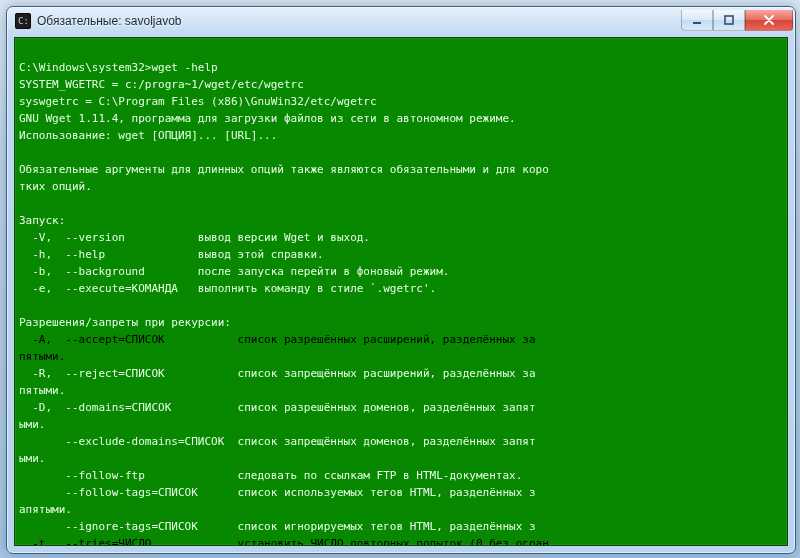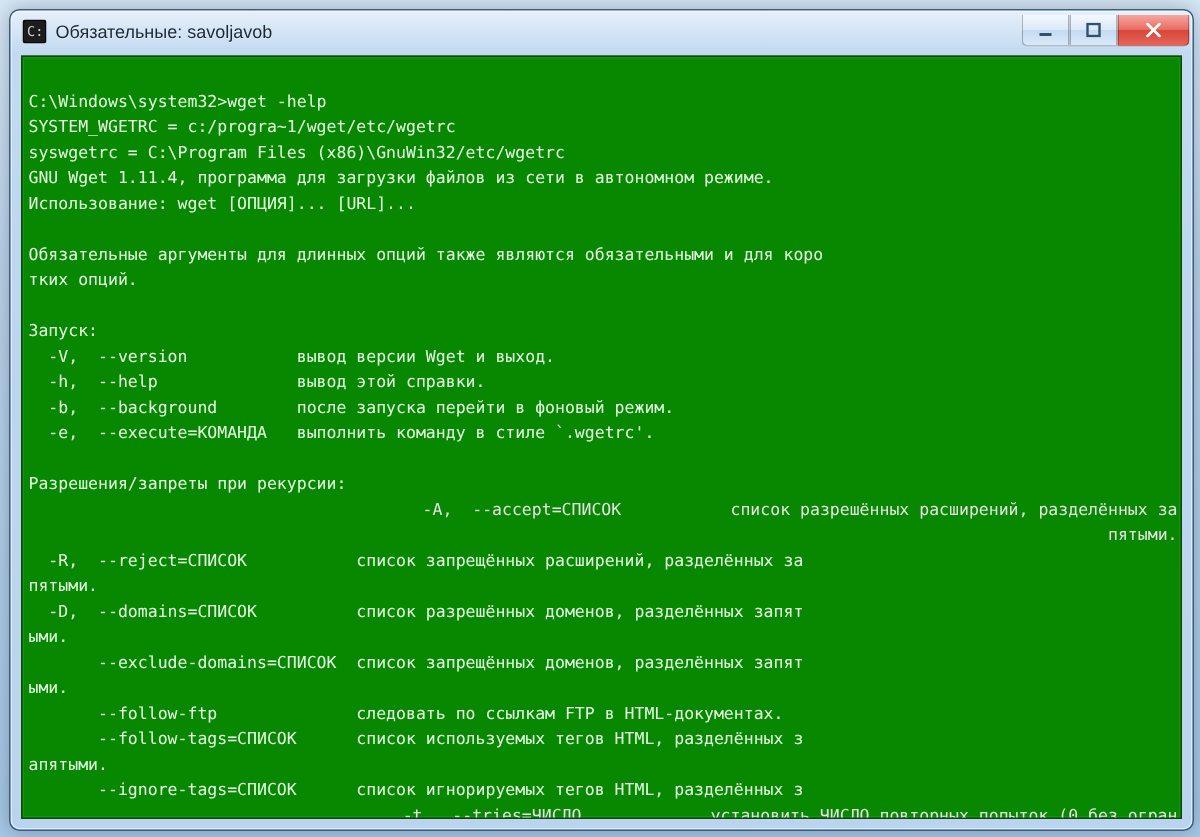--- a/index.html
+++ b/index.html
@@ -92,21 +92,21 @@
 
   .console-inner {
     font-family: "Lucida Console","Consolas",monospace;
     font-size: 11px;
     line-height: 17px;
     color: #e6ffe6;
     padding: 4px 2px 2px 4px;
     white-space: pre;
     letter-spacing: 0;
   }
-  .hl { color: #e5e5e5; text-align: right; }
+  .hl { color: #000000; }
 </style>
 </head>
 <body>
 
 <div class="window">
 
   <div class="titlebar">
     <span class="title-icon">
       <svg viewBox="0 0 16 16">
         <rect x="0" y="0" width="16" height="16" rx="2" fill="#0a0a0a"></rect>

